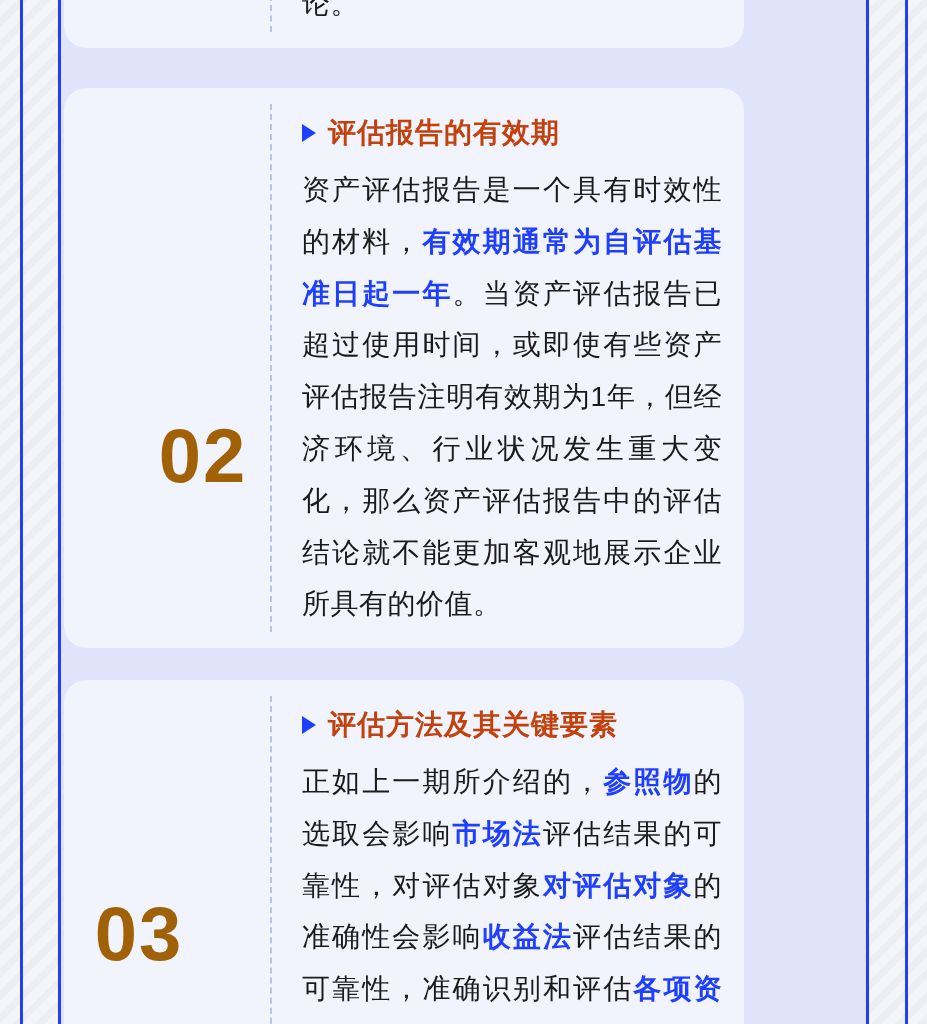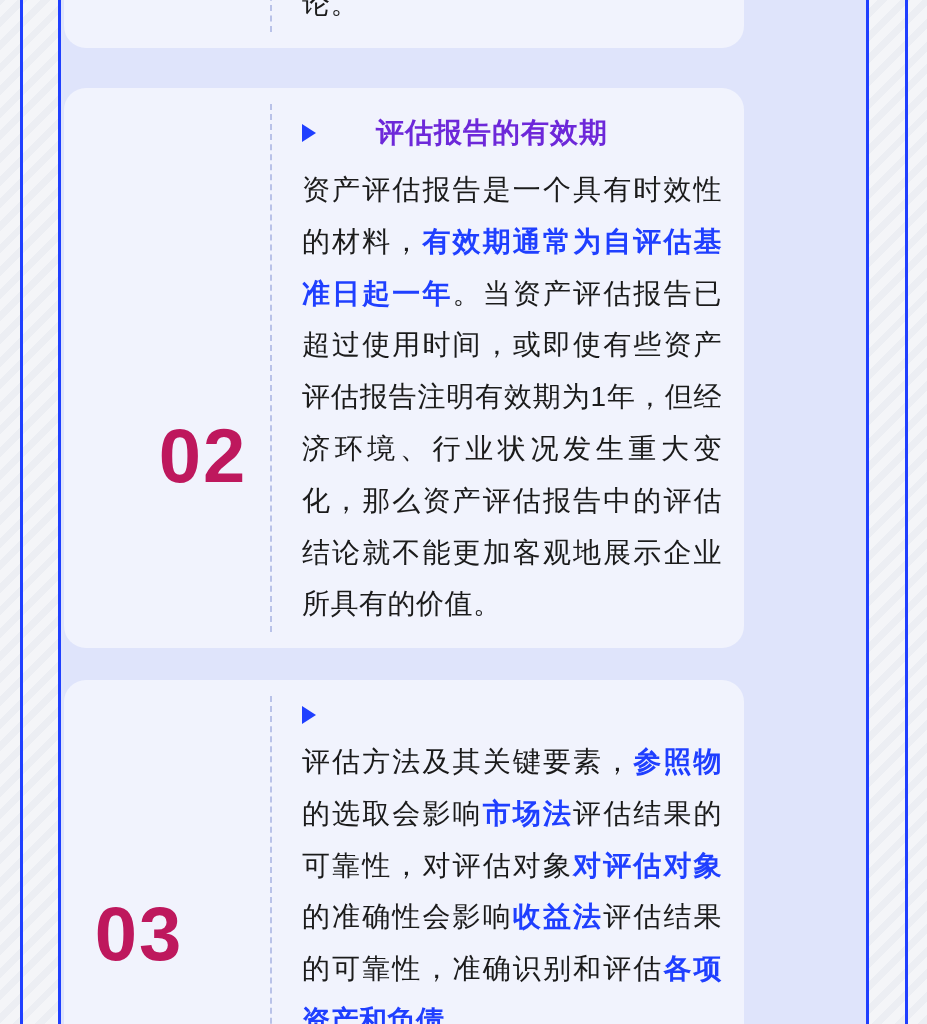--- a/index.html
+++ b/index.html
@@ -72,42 +72,41 @@
     border-left: 2px dashed #b9c2e8;
   }
 
   .num {
     position: absolute;
     left: 74px;
     width: 130px;
     text-align: center;
     font-size: 76px;
     font-weight: 700;
-    color: #be185d;
+    color: #a16207;
     letter-spacing: 2px;
     line-height: 1;
     font-family: "Liberation Sans", "DejaVu Sans", sans-serif;
   }
 
   .body-col {
     position: absolute;
     left: 238px;
     right: 22px;
     top: 0;
   }
 
   .sec-title {
     display: flex;
     align-items: center;
     font-size: 28px;
     font-weight: 700;
-    color: #6d28d9;
+    color: #c2410c;
     letter-spacing: 1px;
     margin-bottom: 12px;
-    gap: 48px;
   }
   .tri {
     display: inline-block;
     width: 0; height: 0;
     border-left: 14px solid #1f3fff;
     border-top: 9px solid transparent;
     border-bottom: 9px solid transparent;
     margin-right: 12px;
     flex: none;
   }
@@ -179,18 +178,19 @@
     </div>
     <div class="para"><span>资产评估报告是一个具有时效性的材料，</span><span class="hl">有效期通常为自评估基准日起一年</span><span>。当资产评估报告已超过使用时间，或即使有些资产评估报告注明有效期为1年，但经济环境、行业状况发生重大变化，那么资产评估报告中的评估结论就不能更加客观地展示企业所具有的价值。</span></div>
   </div>
 </div>
 
 <div class="card" id="card3">
   <div class="dashed"></div>
   <div class="body-col">
     <div class="sec-title">
       <span class="tri"></span>
+      <span>评估方法及其关键要素</span>
     </div>
-    <div class="para"><span>评估方法及其关键要素，</span><span class="hl">参照物</span><span>的选取会影响</span><span class="hl">市场法</span><span>评估结果的可靠性，对评估对象</span><span class="hl">对评估对象</span><span>的准确性会影响</span><span class="hl">收益法</span><span>评估结果的可靠性，准确识别和评估</span><span class="hl">各项资产和负债</span></div>
+    <div class="para"><span>正如上一期所介绍的，</span><span class="hl">参照物</span><span>的选取会影响</span><span class="hl">市场法</span><span>评估结果的可靠性，对评估对象</span><span class="hl">对评估对象</span><span>的准确性会影响</span><span class="hl">收益法</span><span>评估结果的可靠性，准确识别和评估</span><span class="hl">各项资产和负债</span></div>
   </div>
 </div>
 
 <div class="num" id="num3" style="position:absolute; top:896px;">03</div>
 
 </body></html>

